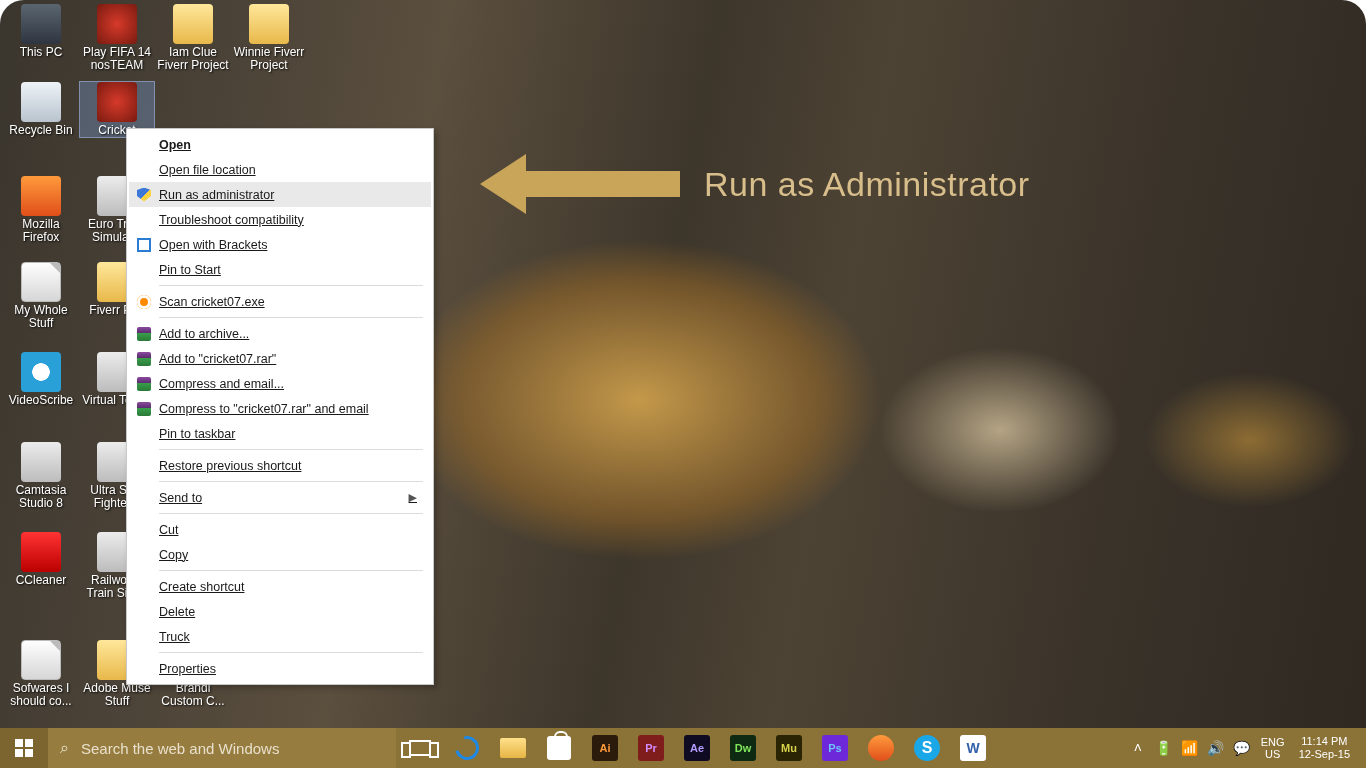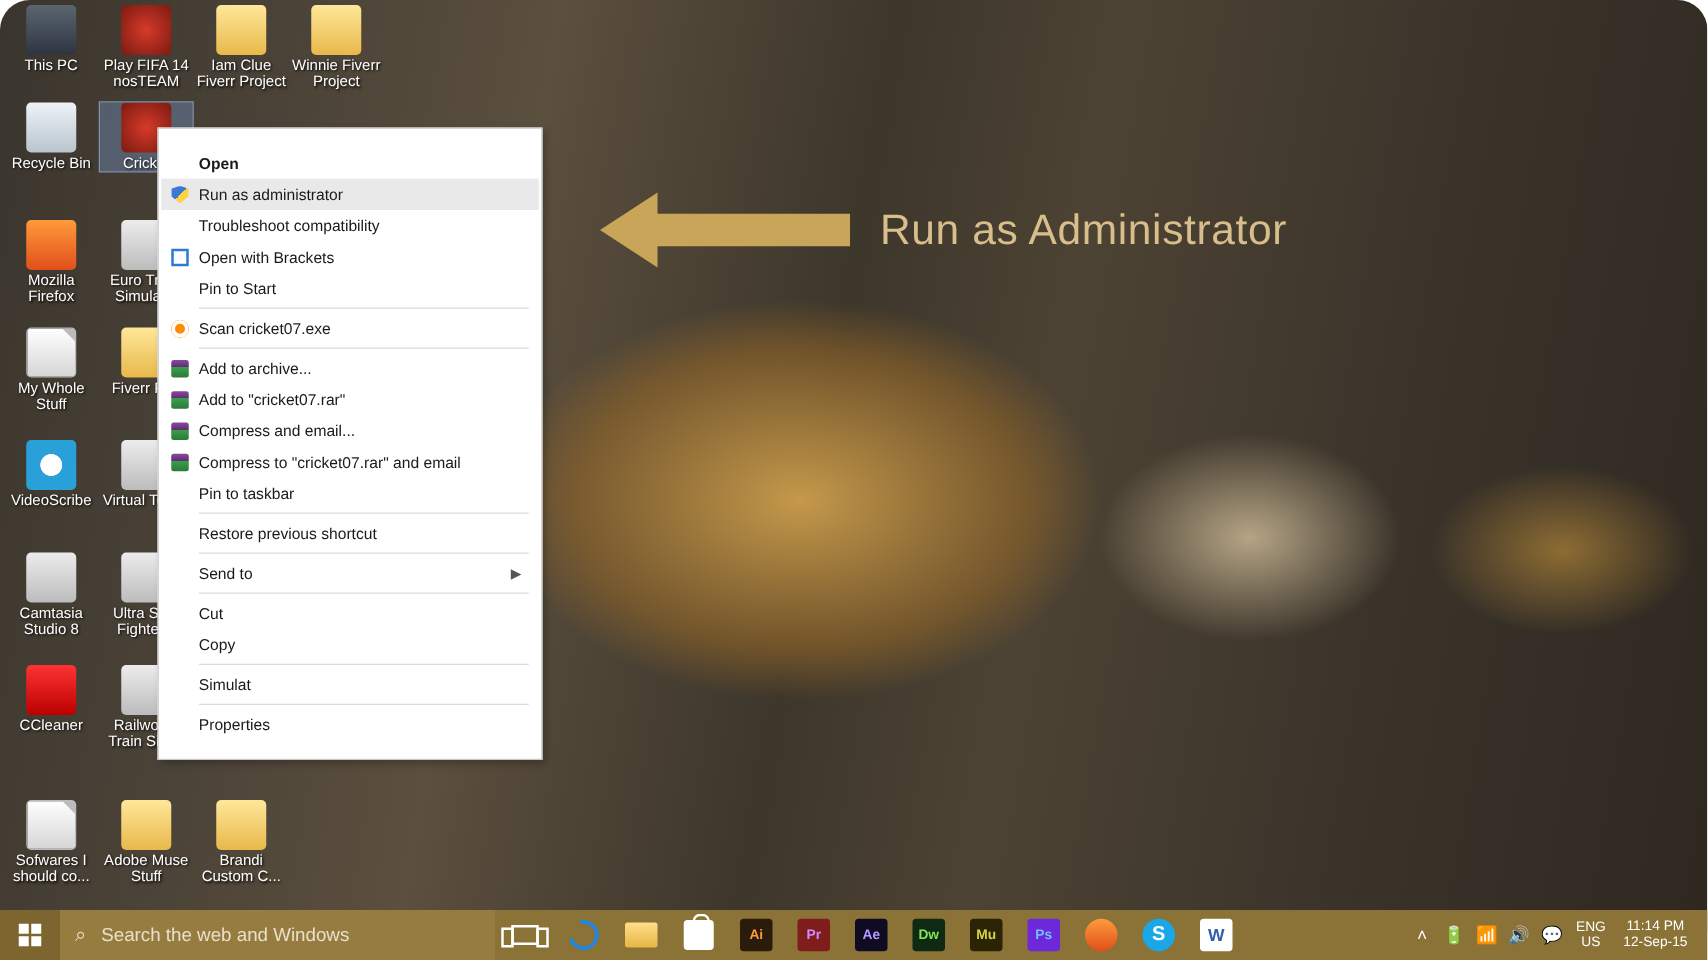--- a/index.html
+++ b/index.html
@@ -50,28 +50,29 @@
 .g-vs { background: radial-gradient(circle,#fff 30%,#2aa0d8 32%); border-radius:50%; }
 .g-ball{ background: radial-gradient(circle,#d63a2a,#7a1a10); border-radius:50%; }
 
 
 .c0{left:4px}.c1{left:80px}.c2{left:156px}.c3{left:232px}
 .r0{top:4px}.r1{top:82px}.r2{top:176px}.r3{top:262px}.r4{top:352px}.r5{top:442px}.r6{top:532px}.r7{top:640px}
 
 
 .ctx {
   position: absolute;
-  left: 126px; top: 102px;
+  left: 126px; top: 128px;
   width: 308px;
   background: #fff;
   border: 1px solid #c8c8c8;
   box-shadow: 3px 3px 6px rgba(0,0,0,0.25);
   font-size: 12.5px;
   color: #1a1a1a;
-  padding: 15px 2px;
+  padding: 3px 2px;
+  text-decoration: underline;
 }
 .ctx .row {
   display: flex; align-items: center;
   height: 25px;
   padding: 0 14px 0 4px;
 }
 .ctx .row:hover, .ctx .row.hov { background: #e9e9e9; }
 .ctx .ic { width: 22px; display:flex; justify-content:center; font-size:14px; }
 .ctx .tx { flex: 1; padding-left: 4px; }
 .ctx .ar { font-size: 11px; color:#555; }
@@ -233,20 +234,24 @@
         <div class="glyph g-folder"></div>
         <span class="lbl">Brandi Custom C...</span>
       </div>
     </div>
 
   <div class="ctx">
     <div class="row bold">
         <span class="ic"></span>
         <span class="tx">Open</span>
       </div>
+    <div class="row">
+        <span class="ic"></span>
+        <span class="tx">Open file location</span>
+      </div>
     <div class="row hov">
         <span class="ic">
           <span class="shield"></span>
         </span>
         <span class="tx">Run as administrator</span>
       </div>
     <div class="row">
         <span class="ic"></span>
         <span class="tx">Troubleshoot compatibility</span>
       </div>
@@ -312,21 +317,29 @@
         <span class="ic"></span>
         <span class="tx">Cut</span>
       </div>
     <div class="row">
         <span class="ic"></span>
         <span class="tx">Copy</span>
       </div>
     <div class="sep"></div>
     <div class="row">
         <span class="ic"></span>
-        <span class="tx">Simulat</span>
+        <span class="tx">Create shortcut</span>
+      </div>
+    <div class="row">
+        <span class="ic"></span>
+        <span class="tx">Delete</span>
+      </div>
+    <div class="row">
+        <span class="ic"></span>
+        <span class="tx">Truck</span>
       </div>
     <div class="sep"></div>
     <div class="row">
         <span class="ic"></span>
         <span class="tx">Properties</span>
       </div>
   </div>
 
   <div class="anno">
     <div class="arrow"></div>

